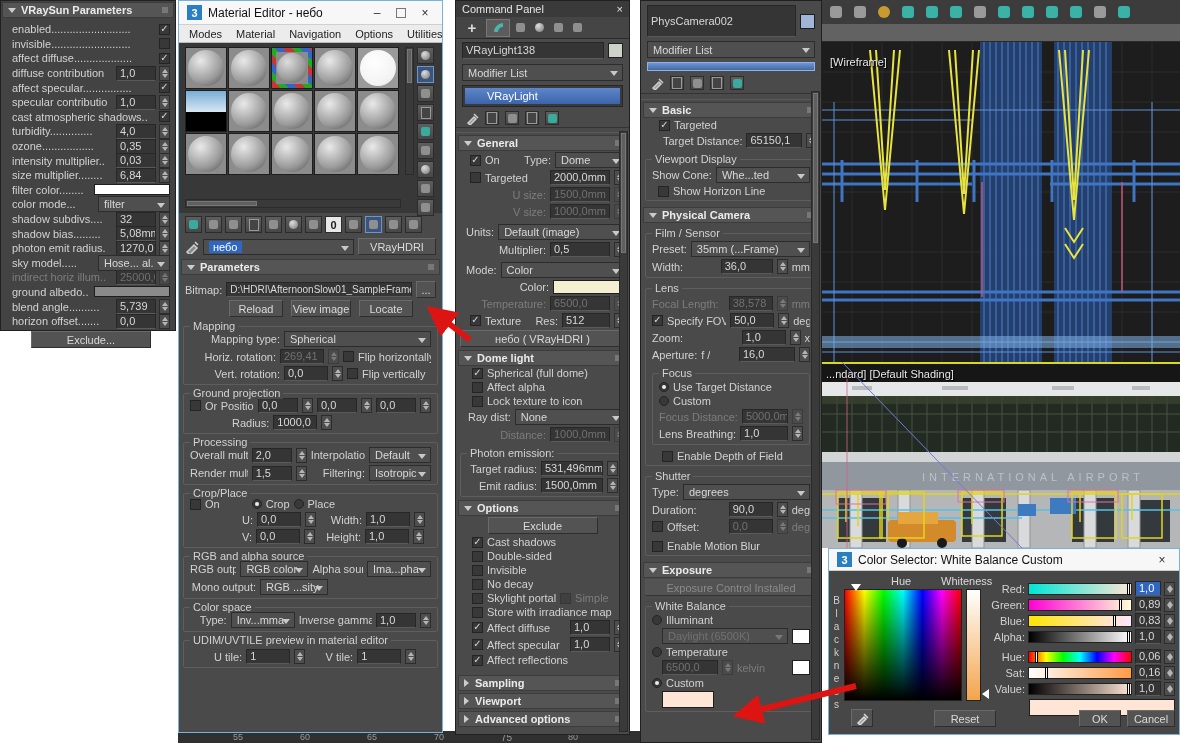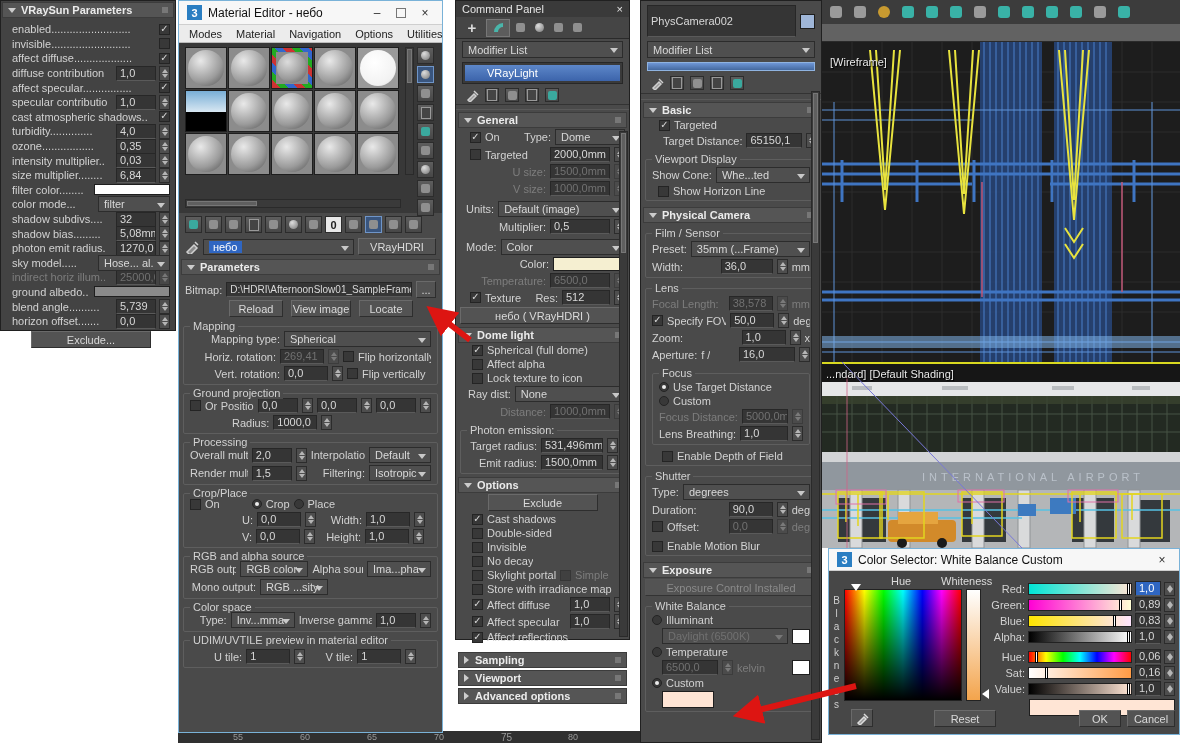--- a/index.html
+++ b/index.html
@@ -559,37 +559,41 @@
         <span class="lbl">U tile:</span>
         <span class="fld w44">1</span>
         <span class="sp"></span>
         <span class="lbl ar" style="width:44px">V tile:</span>
         <span class="fld w44">1</span>
         <span class="sp"></span>
       </div>
   </div>
 </div>
 
-<div class="abs panel" style="left:455px;top:0;width:175px;height:640px;background:#4a4a4a;z-index:10">
+<div class="abs panel" style="left:455px;top:0;width:175px;height:735px;background:#4a4a4a;z-index:10">
   <div style="height:16px;background:#3a3a3a;display:flex;align-items:center;padding:0 6px;color:#e5e5e5">
       <span class="f1">Command Panel</span>
       <span>×</span>
     </div>
   <div style="height:22px;display:flex;align-items:center;gap:2px;padding:0 4px;background:#454545;border-bottom:1px solid #2a2a2a">
     <span style="width:24px;height:18px;display:flex;align-items:center;justify-content:center;color:#dcdcdc;font-size:15px;font-weight:bold">+</span>
     <span style="width:24px;height:18px;background:#5c5c5c;border:1px solid #777;display:flex;align-items:center;justify-content:center">
         <svg width="13" height="13">
           <path d="M2 11 A9 9 0 0 1 11 2 L11 6 A5 5 0 0 0 6 11 Z" fill="#4ab5aa"></path>
         </svg>
       </span>
     <span class="ico" style="background:none;border:none"></span>
     <span class="ico round" style="background:none;border:none"></span>
     <span class="ico" style="background:none;border:none"></span>
     <span class="ico" style="background:none;border:none"></span>
   </div>
+  <div class="row" style="padding:3px 6px">
+      <span class="fld f1" style="flex:1;height:17px">VRayLight138</span>
+      <span class="sw" style="width:15px;height:15px;background:#cdd3c8"></span>
+    </div>
   <div class="row" style="padding:2px 6px">
       <span class="drop f1" style="flex:1;height:17px">
         <span>Modifier List</span>
       </span>
     </div>
   <div style="margin:2px 6px;background:#3a3a3a;border:1px solid #272727;height:22px;padding:2px">
     <div style="background:linear-gradient(#5d87c9,#3c64ab);color:#fff;height:16px;display:flex;align-items:center;padding-left:22px">VRayLight</div>
   </div>
   <div class="mrow" style="gap:6px;padding:2px 10px;border-bottom:1px solid #333">
     <svg width="13" height="13">

